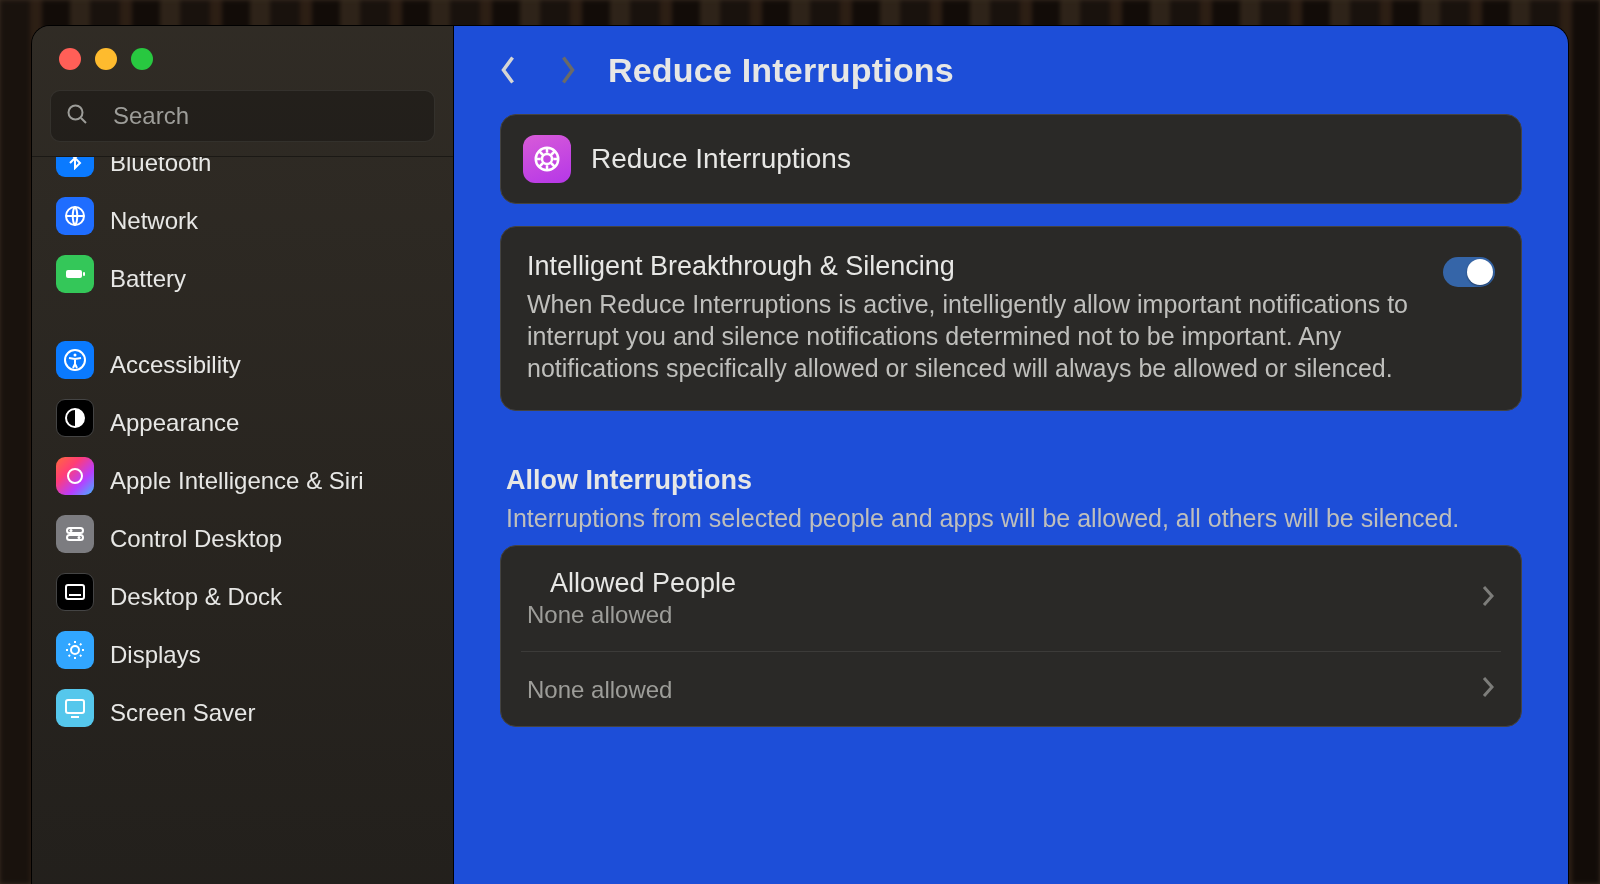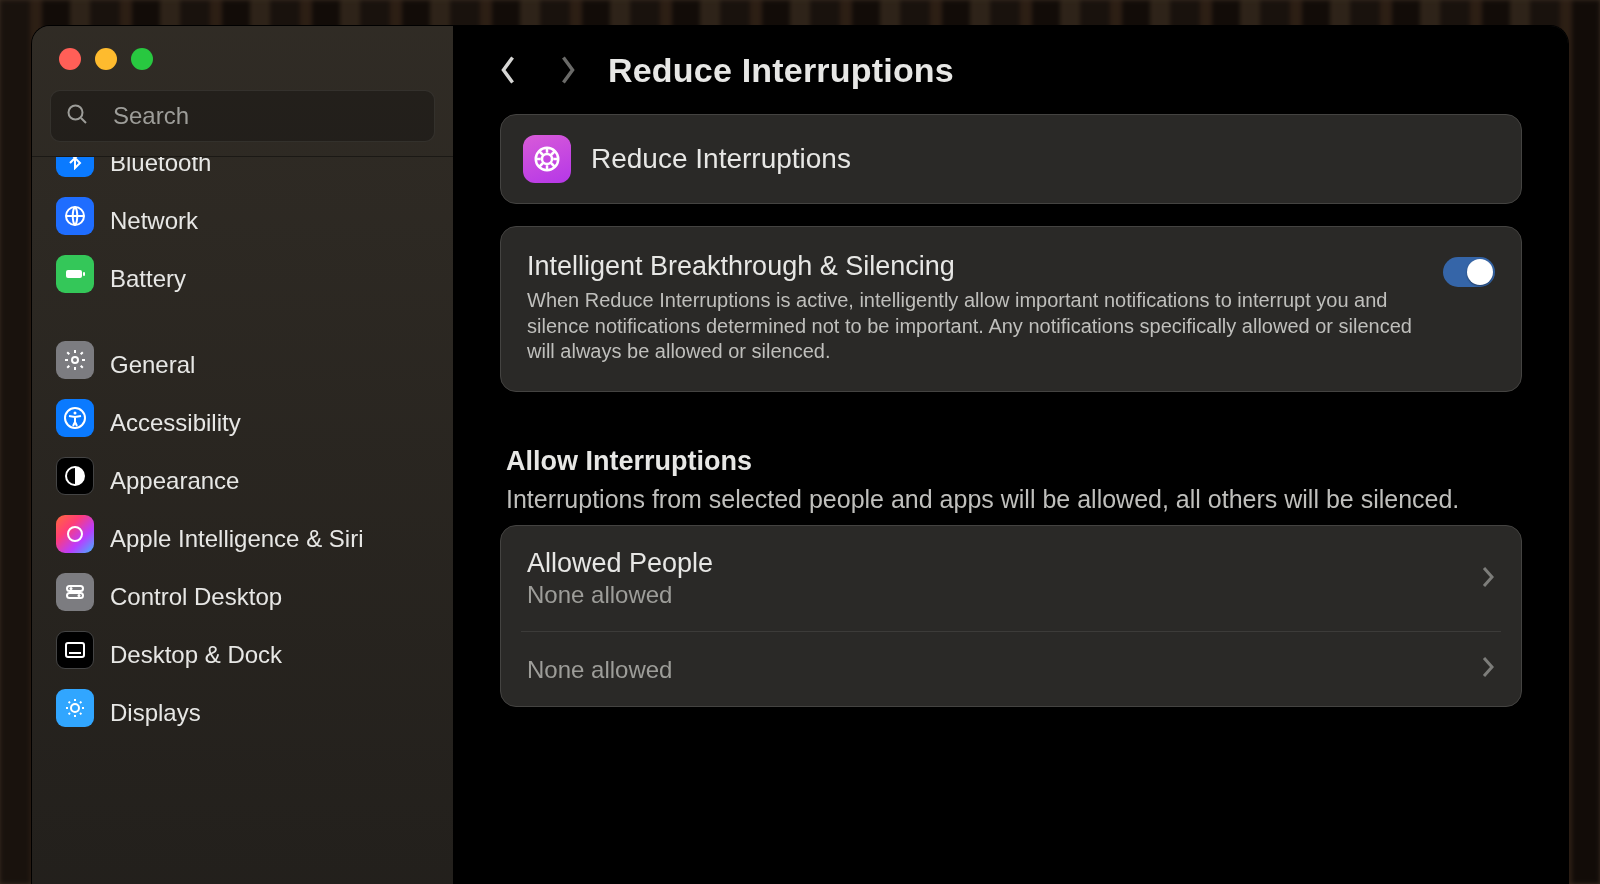--- a/index.html
+++ b/index.html
@@ -80,21 +80,21 @@
   .side-item.cut{margin-top:-26px;} 
   .side-icon{
     width:38px;height:38px;border-radius:9px;
     display:flex;align-items:center;justify-content:center;
     flex:0 0 38px;
     color:#fff;
   }
   .side-icon svg{width:24px;height:24px;}
   .gap{height:24px;}
   
-  .main{flex:1;display:flex;flex-direction:column;background:#000000;}
+  .main{flex:1;display:flex;flex-direction:column;background:#1d4ed8;}
   .header{
     display:flex;align-items:center;gap:20px;
     padding:24px 34px 20px 34px;
   }
   .nav-btn{
     width:40px;height:40px;border:0;background:none;
     display:flex;align-items:center;justify-content:center;
     cursor:default;
   }
   .nav-btn svg{width:20px;height:32px;}
@@ -112,21 +112,21 @@
   .focus-icon{
     width:48px;height:48px;border-radius:12px;
     background:linear-gradient(160deg,#d85bd8,#b537e8);
     display:flex;align-items:center;justify-content:center;
   }
   .focus-icon svg{width:30px;height:30px;stroke:#fff;fill:none;stroke-width:2;}
   .focus-label{font-size:28px;}
   .toggle-row{display:flex;align-items:flex-start;gap:24px;padding:24px 26px 26px;}
   .toggle-text{flex:1;}
   .toggle-title{font-size:27px;margin-bottom:6px;}
-  .toggle-desc{font-size:20px;line-height:1.28;color:var(--text-dim);}
+  .toggle-desc{font-size:25px;line-height:1.28;color:var(--text-dim);}
   .switch{
     width:52px;height:30px;border-radius:30px;background:var(--toggle-on);
     position:relative;flex:0 0 52px;margin-top:6px;
     cursor:default;
   }
   .switch .knob{
     position:absolute;width:26px;height:26px;border-radius:50%;
     background:#fff;top:2px;right:2px;
     box-shadow:0 1px 2px rgba(0,0,0,.4);
   }
@@ -135,21 +135,21 @@
   .section-desc{font-size:25px;line-height:1.3;color:var(--text-dim);}
   .list-card{padding:0;}
   .list-row{
     display:flex;align-items:center;gap:18px;
     padding:22px 26px;
     cursor:default;
   }
   .list-row + .list-row{border-top:1px solid var(--divider);margin:0 20px;padding-left:6px;padding-right:6px;}
   .list-row:first-child{margin:0;}
   .list-row .col{flex:1;}
-  .row-title{font-size:27px;}
+  .row-title{font-size:27px;margin-left:23px;}
   .row-sub{font-size:24px;color:var(--text-muted);margin-top:2px;}
   .chev{stroke:#7d7d7a;fill:none;stroke-width:3;}
   
   .bg-blue   {background:#0a7aff;}
   .bg-blue2  {background:#1f6dff;}
   .bg-green  {background:#34c759;}
   .bg-grey   {background:#7c7c80;}
   .bg-black  {background:#000;border:1px solid #444;box-sizing:border-box;}
   .bg-lblue  {background:#31a6ff;}
   .bg-cyan   {background:#55c7ec;}
@@ -208,29 +208,20 @@
             <svg viewBox="0 0 24 24" fill="#fff">
                 <rect x="3" y="8" width="16" height="8" rx="2"></rect>
                 <rect x="20" y="10" width="2" height="4" rx="1"></rect>
               </svg>
           </div>
           <span>Battery</span>
         </div>
 
         <div class="gap"></div>
 
-        <div class="side-item">
-          <div class="side-icon bg-grey">
-            <svg viewBox="0 0 24 24" fill="none" stroke="#fff" stroke-width="2">
-                <circle cx="12" cy="12" r="3"></circle>
-                <path d="M12 2v3M12 19v3M4.2 4.2l2.1 2.1M17.7 17.7l2.1 2.1M2 12h3M19 12h3M4.2 19.8l2.1-2.1M17.7 6.3l2.1-2.1"></path>
-              </svg>
-          </div>
-          <span>General</span>
-        </div>
 
         <div class="side-item">
           <div class="side-icon bg-blue">
             <svg viewBox="0 0 24 24" fill="none" stroke="#fff" stroke-width="2">
                 <circle cx="12" cy="12" r="10"></circle>
                 <circle cx="12" cy="7" r="1.5" fill="#fff" stroke="none"></circle>
                 <path d="M6 10l6 1 6-1M12 11v5M10 20l2-4 2 4"></path>
               </svg>
           </div>
           <span>Accessibility</span>
@@ -280,20 +271,29 @@
         <div class="side-item">
           <div class="side-icon bg-lblue">
             <svg viewBox="0 0 24 24" fill="none" stroke="#fff" stroke-width="2">
                 <circle cx="12" cy="12" r="4"></circle>
                 <path d="M12 3v2M12 19v2M3 12h2M19 12h2M5.6 5.6l1.4 1.4M17 17l1.4 1.4M5.6 18.4L7 17M17 7l1.4-1.4"></path>
               </svg>
           </div>
           <span>Displays</span>
         </div>
 
+        <div class="side-item">
+          <div class="side-icon bg-cyan">
+            <svg viewBox="0 0 24 24" fill="none" stroke="#fff" stroke-width="2">
+                <rect x="3" y="4" width="18" height="13" rx="2"></rect>
+                <line x1="8" y1="21" x2="16" y2="21"></line>
+              </svg>
+          </div>
+          <span>Screen Saver</span>
+        </div>
 
       </div>
     </div>
   </div>
 
   <div class="main">
     <div class="header">
       <button class="nav-btn back">
         <svg viewBox="0 0 16 28" class="chev" stroke-width="3">
             <polyline points="12,3 4,14 12,25"></polyline>

